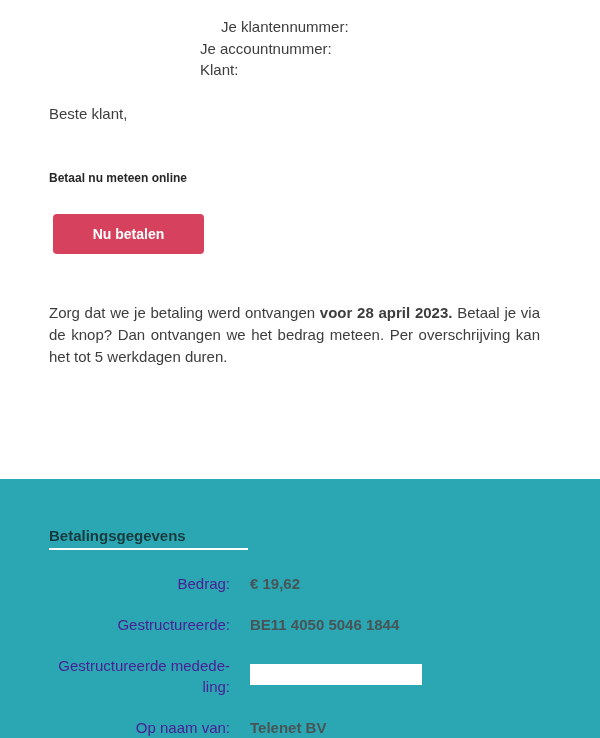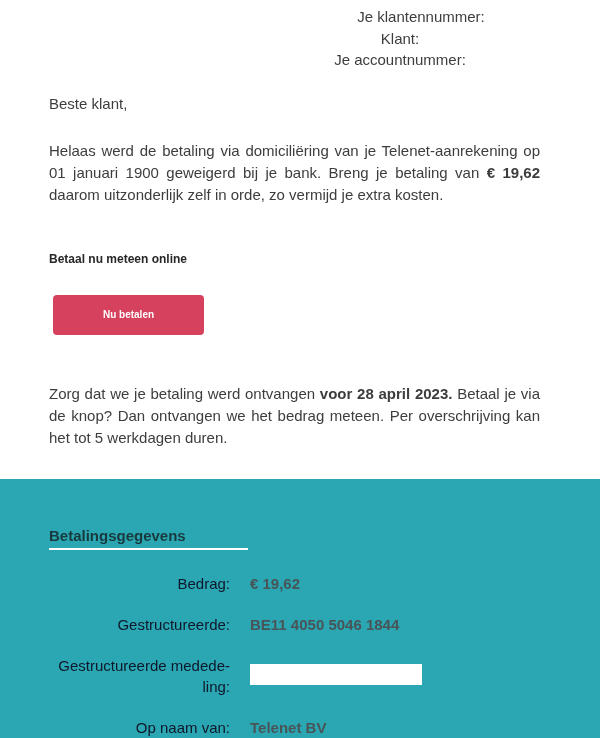--- a/index.html
+++ b/index.html
@@ -10,22 +10,22 @@
     font-size: 15px;
   }
   .email { width: 600px; height: 738px; overflow: hidden; background: #ffffff; }
 
   
   .white-area { height: 479px; overflow: hidden; }
 
   .recipient-block {
     margin-left: 200px;
     width: 400px;
-    padding-top: 6px;
-    text-align: center;
+    padding-top: 16px;
+    text-align: left;
     line-height: 21.5px;
     color: #3d3d3d;
   }
   .recipient-line.shift-right { position: relative; left: 21px; }
 
   .content { padding: 0 60px 0 49px; }
 
   .greeting { margin-top: 22px; line-height: 22px; }
 
   .body-par {
@@ -47,21 +47,21 @@
     display: block;
     margin-top: 25px;
     margin-left: 4px;
     width: 151px;
     height: 40px;
     border: none;
     border-radius: 4px;
     background: #d6425e;
     color: #ffffff;
     font-family: "Liberation Sans", "DejaVu Sans", sans-serif;
-    font-size: 10px;
+    font-size: 14px;
     font-weight: bold;
     line-height: 40px;
     text-align: center;
     cursor: pointer;
   }
 
   
   .payment-section {
     height: 259px;
     background: #2aa7b2;
@@ -77,21 +77,21 @@
     color: #183a3e;
     border-bottom: 2px solid #ffffff;
     padding-bottom: 2px;
   }
   .pd-rows { margin-top: 23px; }
   .pd-row { display: flex; margin-bottom: 20px; }
   .pd-label {
     width: 181px;
     text-align: right;
     line-height: 21px;
-    color: #0f172a;
+    color: #4c1d95;
     white-space: pre-line;
   }
   .pd-value {
     margin-left: 20px;
     line-height: 21px;
     font-weight: bold;
     color: #485457;
   }
   .value-box {
     display: block;
@@ -103,28 +103,27 @@
 </style>
 </head>
 <body>
 
 <div class="email">
 
   <div class="white-area">
 
     <div class="recipient-block">
       <div class="recipient-line shift-right">Je klantennummer:</div>
+      <div class="recipient-line">Je accountnummer:</div>
       <div class="recipient-line">Klant:</div>
-      <div class="recipient-line">Je accountnummer:</div>
     </div>
 
     <div class="content">
       <p class="greeting">Beste klant,</p>
 
-      <p class="body-par par-intro"><span>Helaas werd de betaling via domiciliëring van je Telenet-aanrekening op 01 januari 1900 geweigerd bij je bank. Breng je betaling van </span><b>€ 19,62</b><span> daarom uitzonderlijk zelf in orde, zo vermijd je extra kosten.</span></p>
 
       <h2 class="cta-heading">Betaal nu meteen online</h2>
 
       <button class="pay-button" style="background-color: rgb(214, 66, 94);">Nu betalen</button>
 
       <p class="body-par par-deadline"><span>Zorg dat we je betaling werd ontvangen </span><b>voor 28 april 2023.</b><span> Betaal je via de knop? Dan ontvangen we het bedrag meteen. Per overschrijving kan het tot 5 werkdagen duren.</span></p>
     </div>
 
   </div>
 

